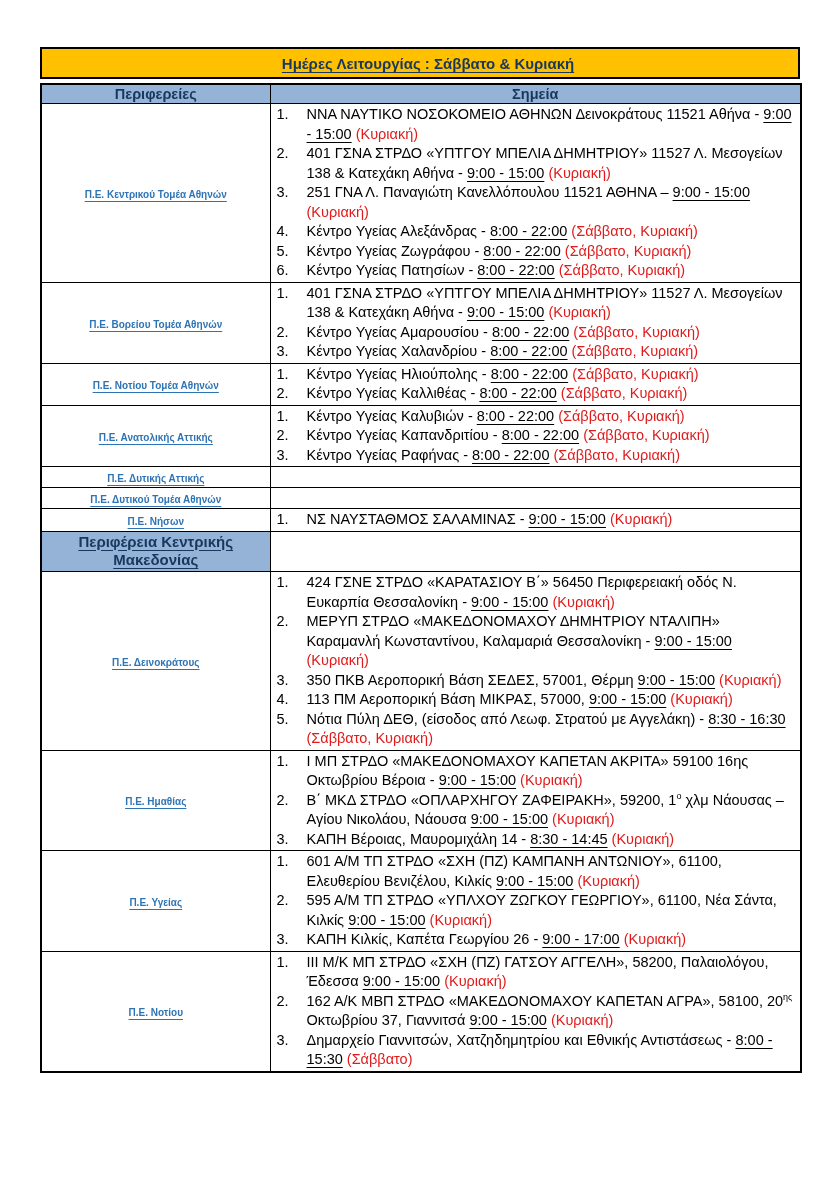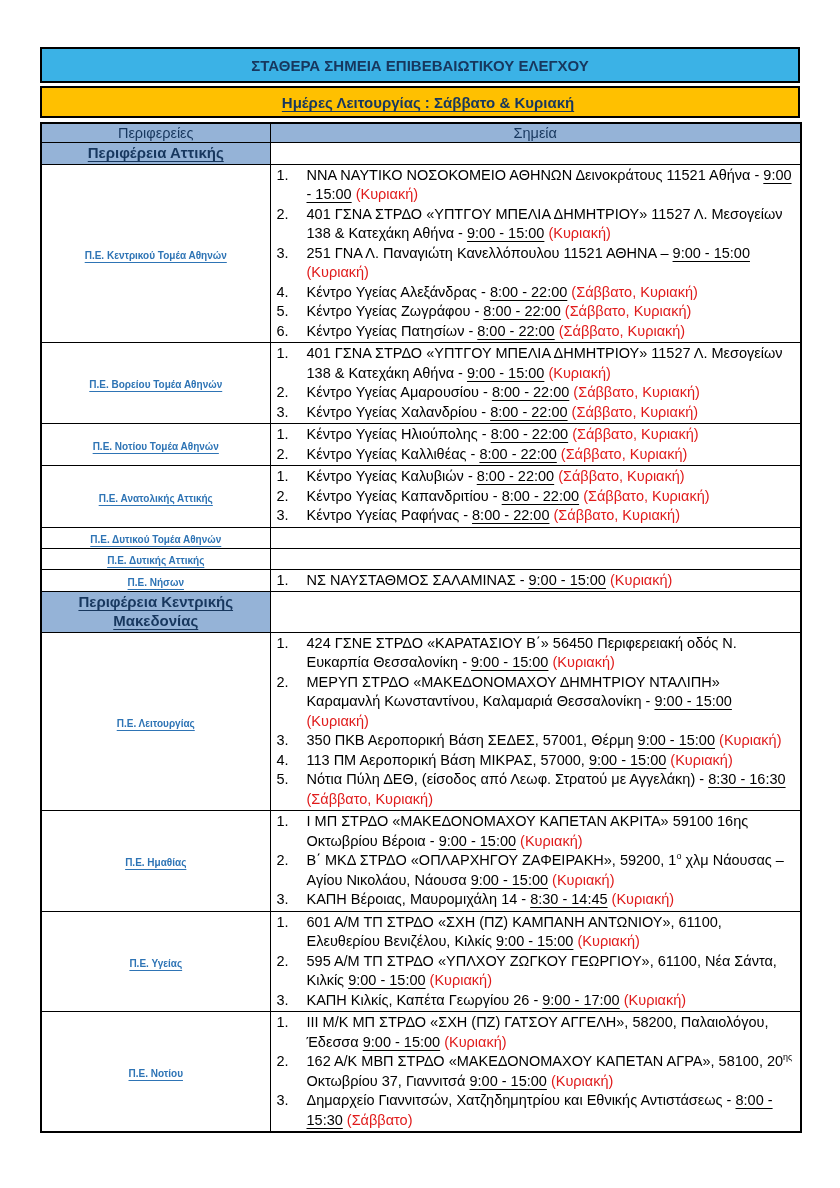--- a/index.html
+++ b/index.html
@@ -33,21 +33,21 @@
   }
   table.main th, table.main td{
     border:1.5px solid #000;vertical-align:middle;padding:1px 6px;
   }
   table.main{border:2px solid #000;}
   col.c-left{width:229px;}
   col.c-right{width:531px;}
 
   thead th{
     background:var(--hdrblue);color:var(--navy);
-    font-size:14.5px;font-weight:normal;text-align:center;padding:2px 4px;
+    font-size:14.5px;font-weight:bold;text-align:center;padding:2px 4px;
   }
 
   .region-header-cell{
     background:var(--hdrblue);text-align:center;padding:1px 10px;
   }
   .rh-label{
     color:var(--navy);font-weight:bold;font-size:15px;
     text-decoration:underline;text-underline-offset:3px;line-height:1.25;
     display:inline-block;
   }
@@ -66,46 +66,37 @@
   .item .body{flex:1 1 auto;min-width:0;}
   .time{text-decoration:underline;text-underline-offset:3px;text-decoration-thickness:1.2px;}
   .days{color:var(--red);}
   sup{font-size:9px;line-height:0;}
 </style>
 </head>
 <body>
 
 <div class="page">
 
-  <div class="bar title-bar">
-    <span>ΣΤΑΘΕΡΑ ΣΗΜΕΙΑ ΕΠΙΒΕΒΑΙΩΤΙΚΟΥ ΕΛΕΓΧΟΥ</span>
-  </div>
 
   <div class="bar subtitle-bar">
     <span class="u">Ημέρες Λειτουργίας : Σάββατο &amp; Κυριακή</span>
   </div>
 
   <table class="main">
     <colgroup>
         <col class="c-left">
         <col class="c-right">
       </colgroup>
     <thead>
       <tr>
         <th>Περιφερείες</th>
         <th>Σημεία</th>
       </tr>
     </thead>
     <tbody>
-  <tr class="region-header-row">
-    <td class="region-header-cell">
-      <span class="rh-label">Περιφέρεια Αττικής</span>
-    </td>
-    <td class="empty-cell"></td>
-  </tr>
 
   <tr class="region-row">
     <td class="region-name-cell">
       <span class="region-name">Π.Ε. Κεντρικού Τομέα Αθηνών</span>
     </td>
     <td class="points-cell">
   <div class="item">
     <span class="num">1.</span>
     <span class="body">ΝΝΑ ΝΑΥΤΙΚΟ ΝΟΣΟΚΟΜΕΙΟ ΑΘΗΝΩΝ Δεινοκράτους 11521 Αθήνα - <span class="time">9:00 - 15:00</span> <span class="days">(Κυριακή)</span></span>
   </div>
@@ -193,28 +184,28 @@
 
   <div class="item">
     <span class="num">3.</span>
     <span class="body">Κέντρο Υγείας Ραφήνας - <span class="time">8:00 - 22:00</span> <span class="days">(Σάββατο, Κυριακή)</span></span>
   </div>
 </td>
   </tr>
 
   <tr class="region-row">
     <td class="region-name-cell">
+      <span class="region-name">Π.Ε. Δυτικής Αττικής</span>
+    </td>
+    <td class="points-cell"></td>
+  </tr>
+
+  <tr class="region-row">
+    <td class="region-name-cell">
       <span class="region-name">Π.Ε. Δυτικού Τομέα Αθηνών</span>
-    </td>
-    <td class="points-cell"></td>
-  </tr>
-
-  <tr class="region-row">
-    <td class="region-name-cell">
-      <span class="region-name">Π.Ε. Δυτικής Αττικής</span>
     </td>
     <td class="points-cell"></td>
   </tr>
 
 
   <tr class="region-row">
     <td class="region-name-cell">
       <span class="region-name">Π.Ε. Νήσων</span>
     </td>
     <td class="points-cell">
@@ -227,21 +218,21 @@
 
   <tr class="region-header-row">
     <td class="region-header-cell">
       <span class="rh-label">Περιφέρεια Κεντρικής Μακεδονίας</span>
     </td>
     <td class="empty-cell"></td>
   </tr>
 
   <tr class="region-row">
     <td class="region-name-cell">
-      <span class="region-name">Π.Ε. Λειτουργίας</span>
+      <span class="region-name">Π.Ε. Δεινοκράτους</span>
     </td>
     <td class="points-cell">
   <div class="item">
     <span class="num">1.</span>
     <span class="body">424 ΓΣΝΕ ΣΤΡΔΟ «ΚΑΡΑΤΑΣΙΟΥ Β΄» 56450 Περιφερειακή οδός Ν. Ευκαρπία Θεσσαλονίκη - <span class="time">9:00 - 15:00</span> <span class="days">(Κυριακή)</span></span>
   </div>
 
   <div class="item">
     <span class="num">2.</span>
     <span class="body">ΜΕΡΥΠ ΣΤΡΔΟ «ΜΑΚΕΔΟΝΟΜΑΧΟΥ ΔΗΜΗΤΡΙΟΥ ΝΤΑΛΙΠΗ» Καραμανλή Κωνσταντίνου, Καλαμαριά Θεσσαλονίκη - <span class="time">9:00 - 15:00</span> <span class="days">(Κυριακή)</span></span>

